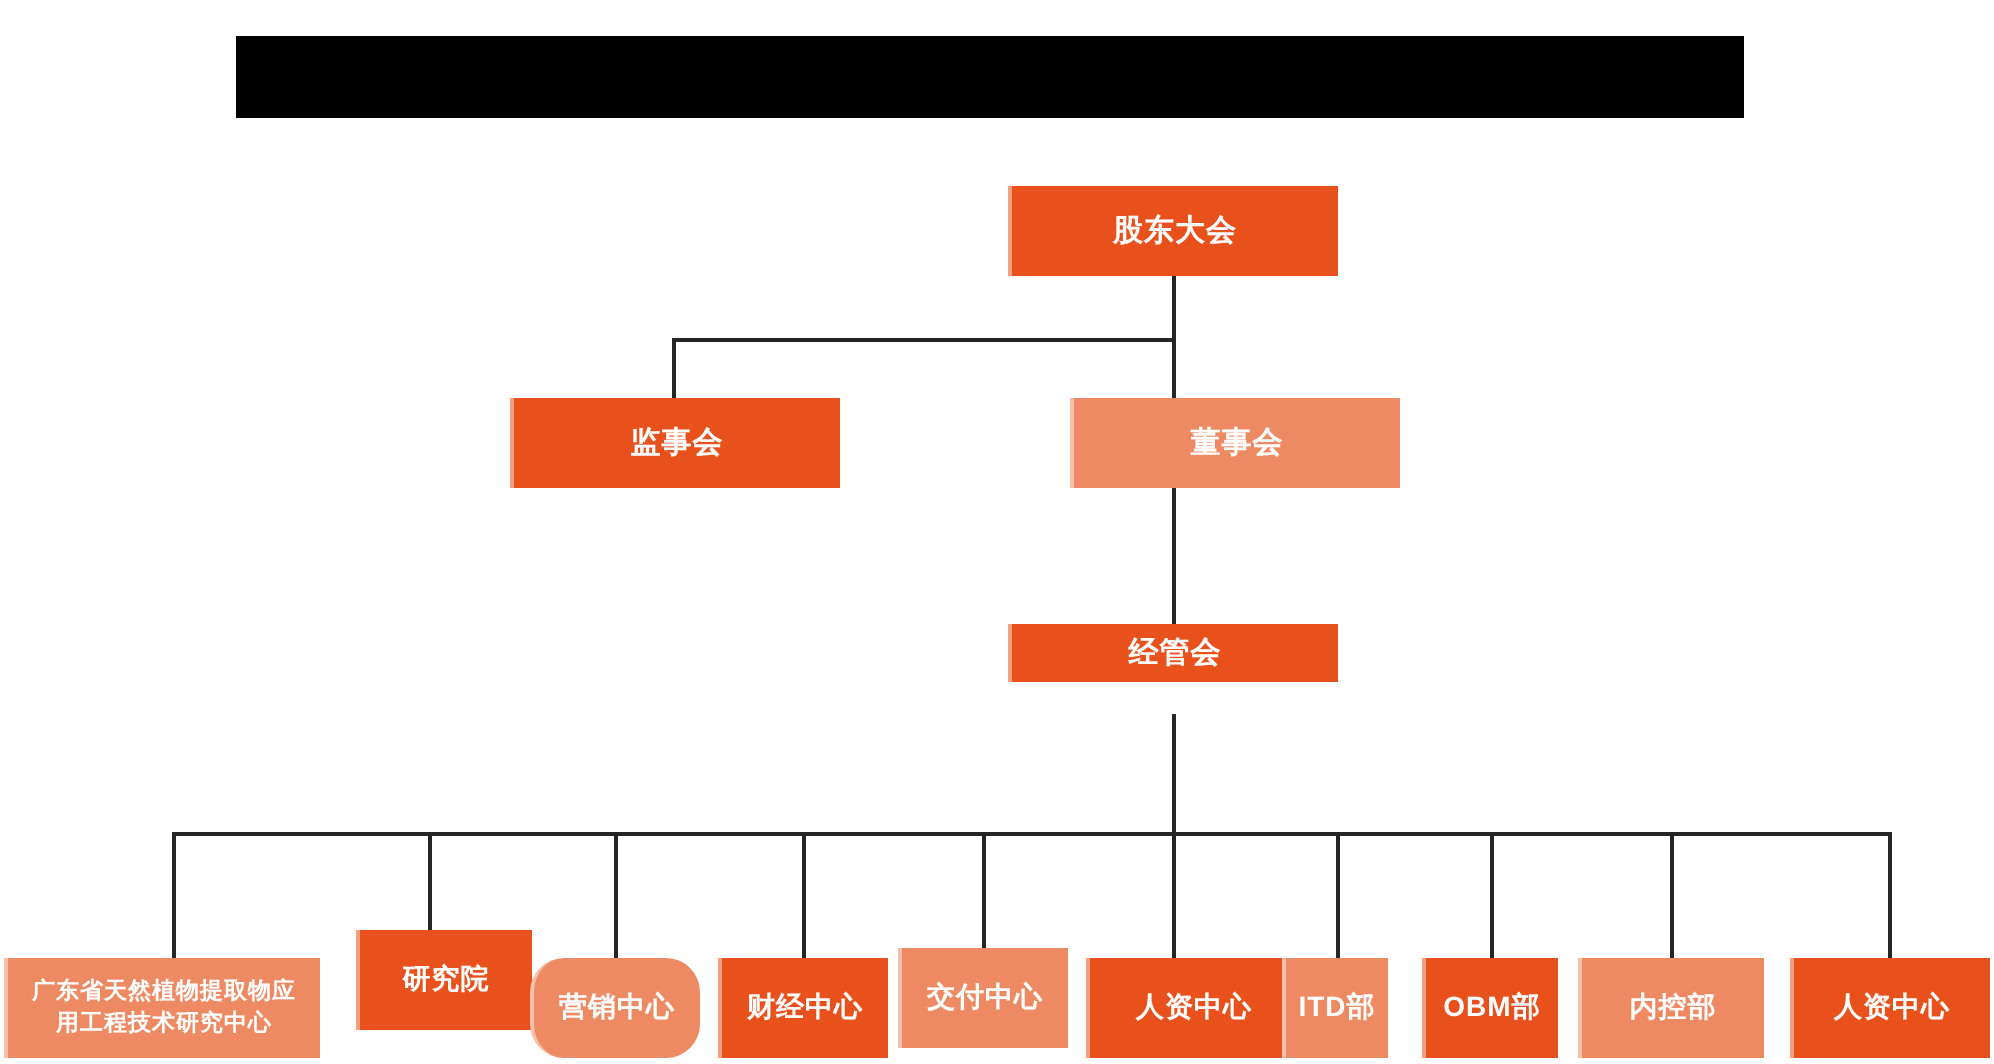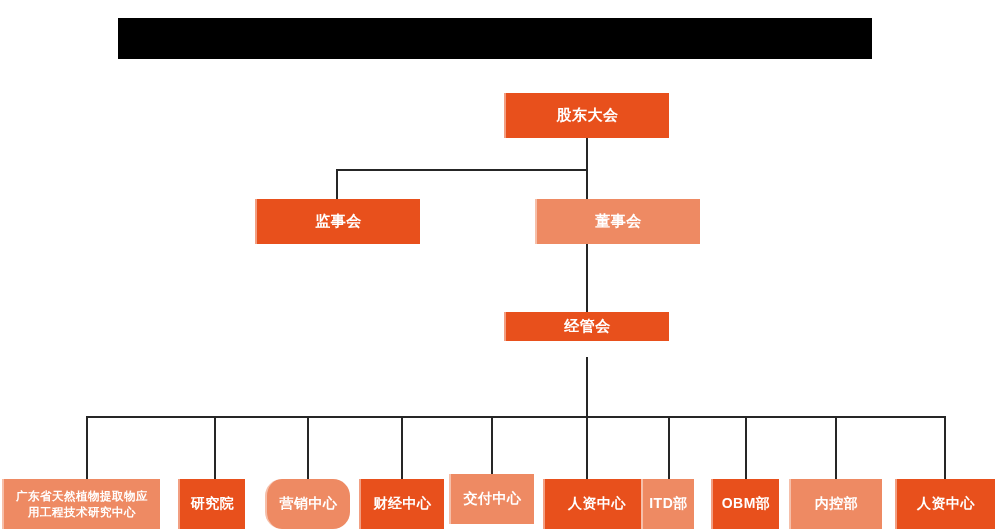--- a/index.html
+++ b/index.html
@@ -122,21 +122,21 @@
     <span class="label">经管会</span>
   </div>
 
   <div class="node light tier4 wrap" style="left:2px; top:479px; width:158px; height:50px;">
     <span class="label">
       <span>广东省天然植物提取物应</span><br>
       <span>用工程技术研究中心</span>
     </span>
   </div>
 
-  <div class="node dark tier4" style="left:178px; top:479px; width:67px; height:50px;">
+  <div class="node dark tier4" style="left:178px; top:465px; width:88px; height:50px;">
     <span class="label">研究院</span>
   </div>
 
   <div class="node light tier4" style="left:265px; top:479px; width:85px; height:50px;border-radius:17px;">
     <span class="label">营销中心</span>
   </div>
 
   <div class="node dark tier4" style="left:359px; top:479px; width:85px; height:50px;">
     <span class="label">财经中心</span>
   </div>

